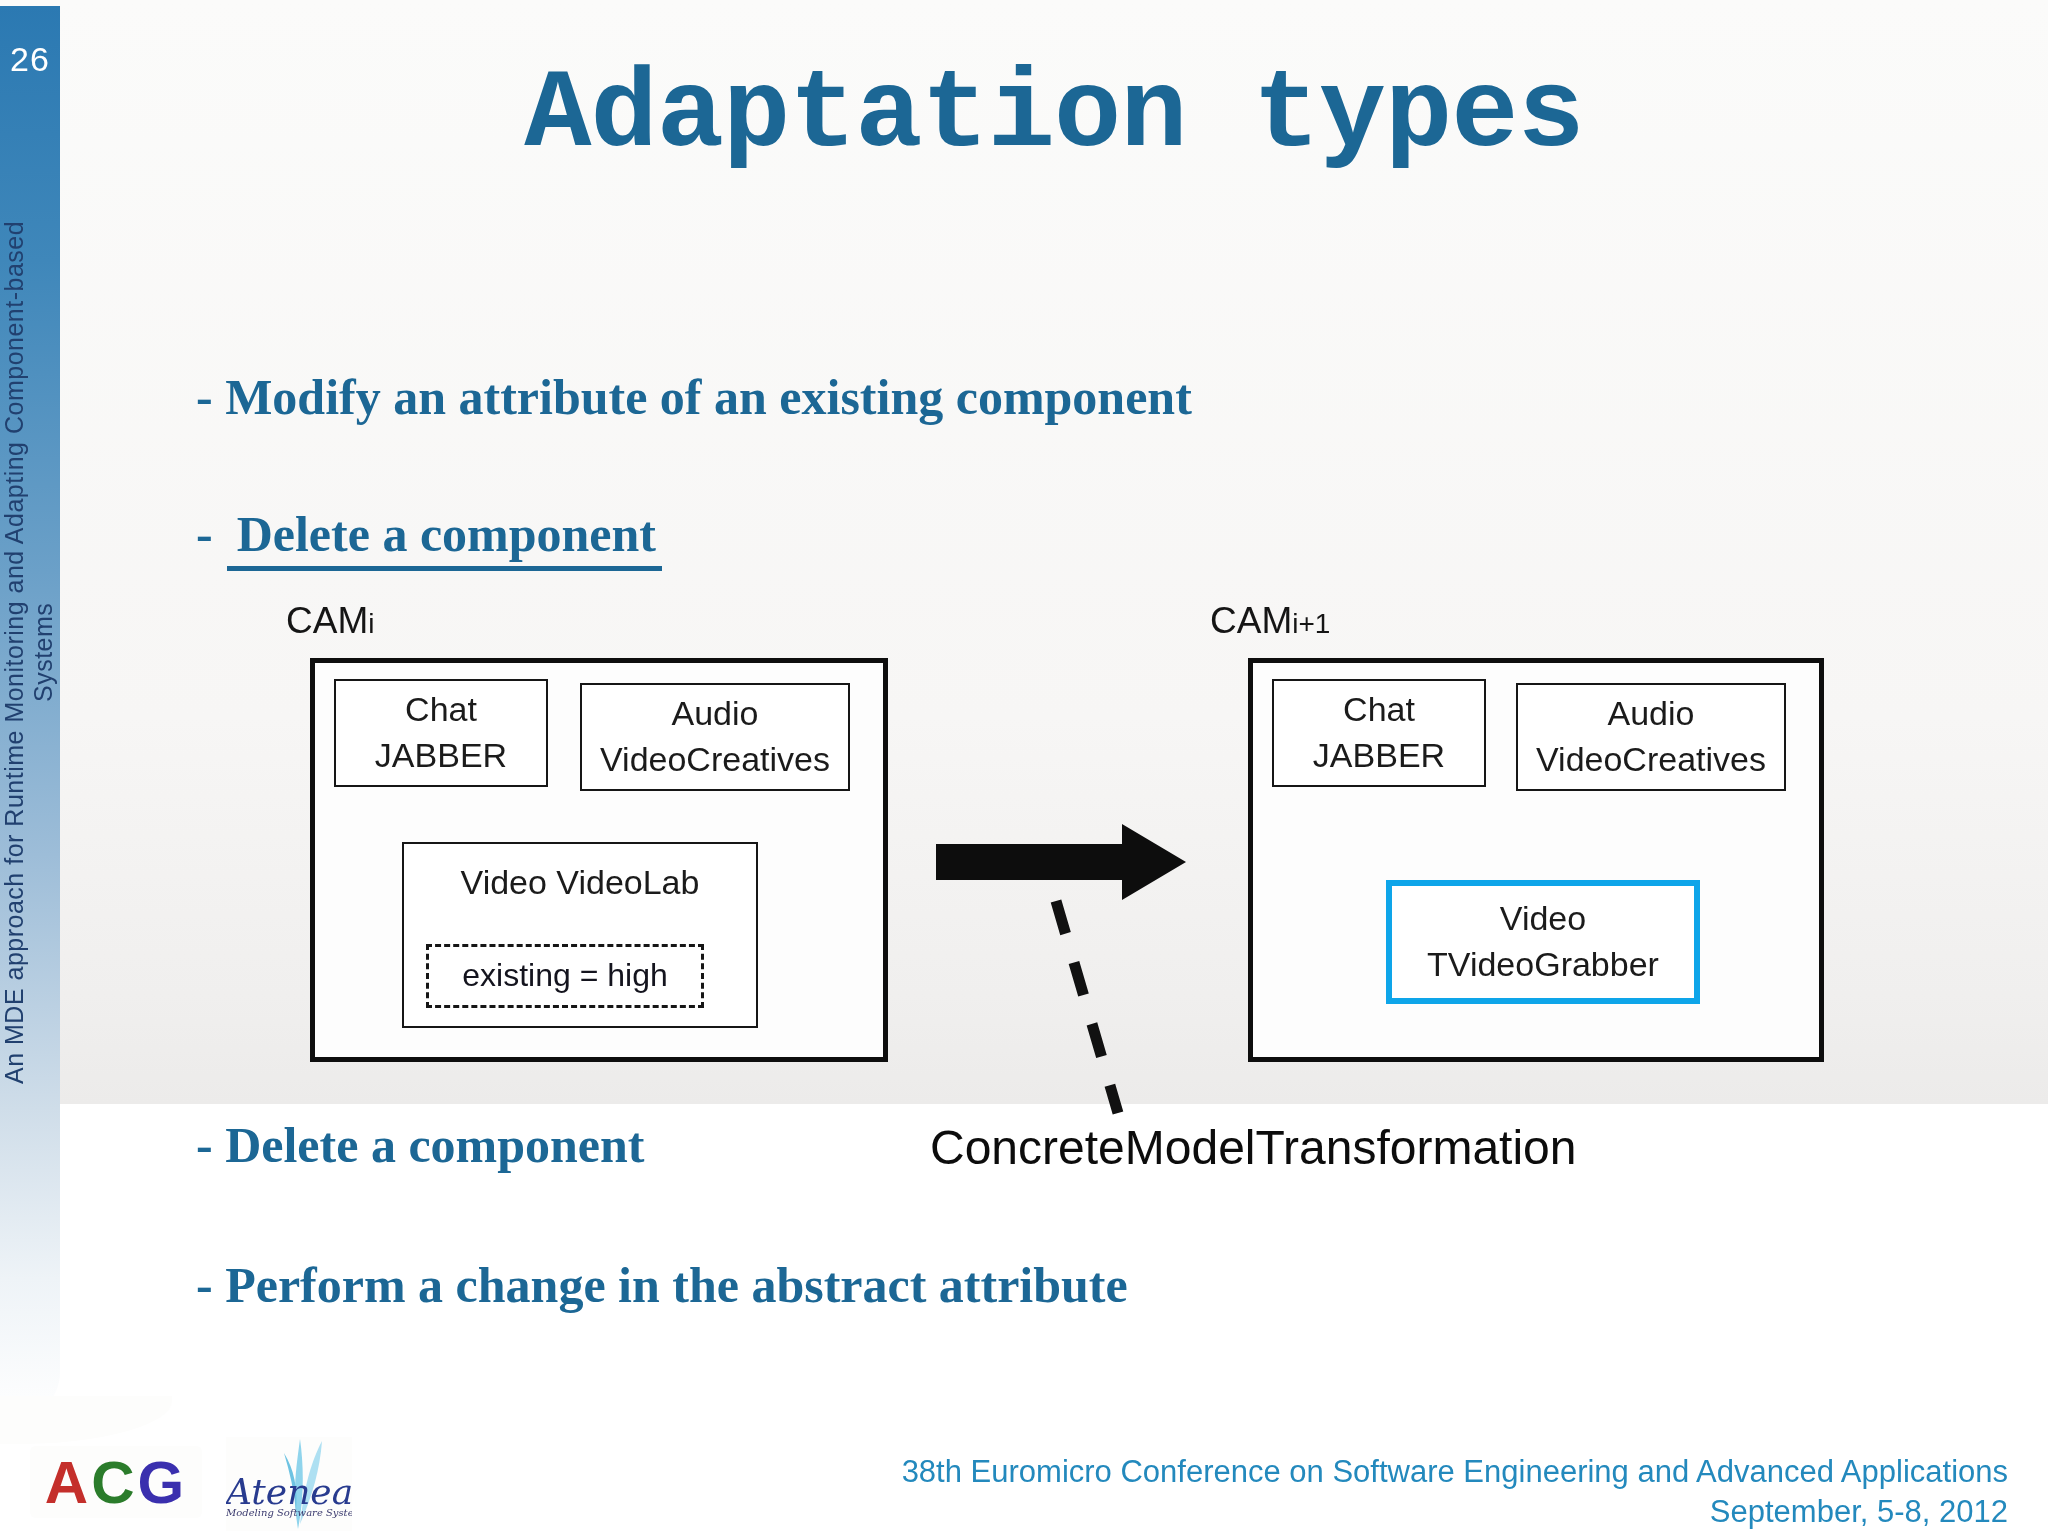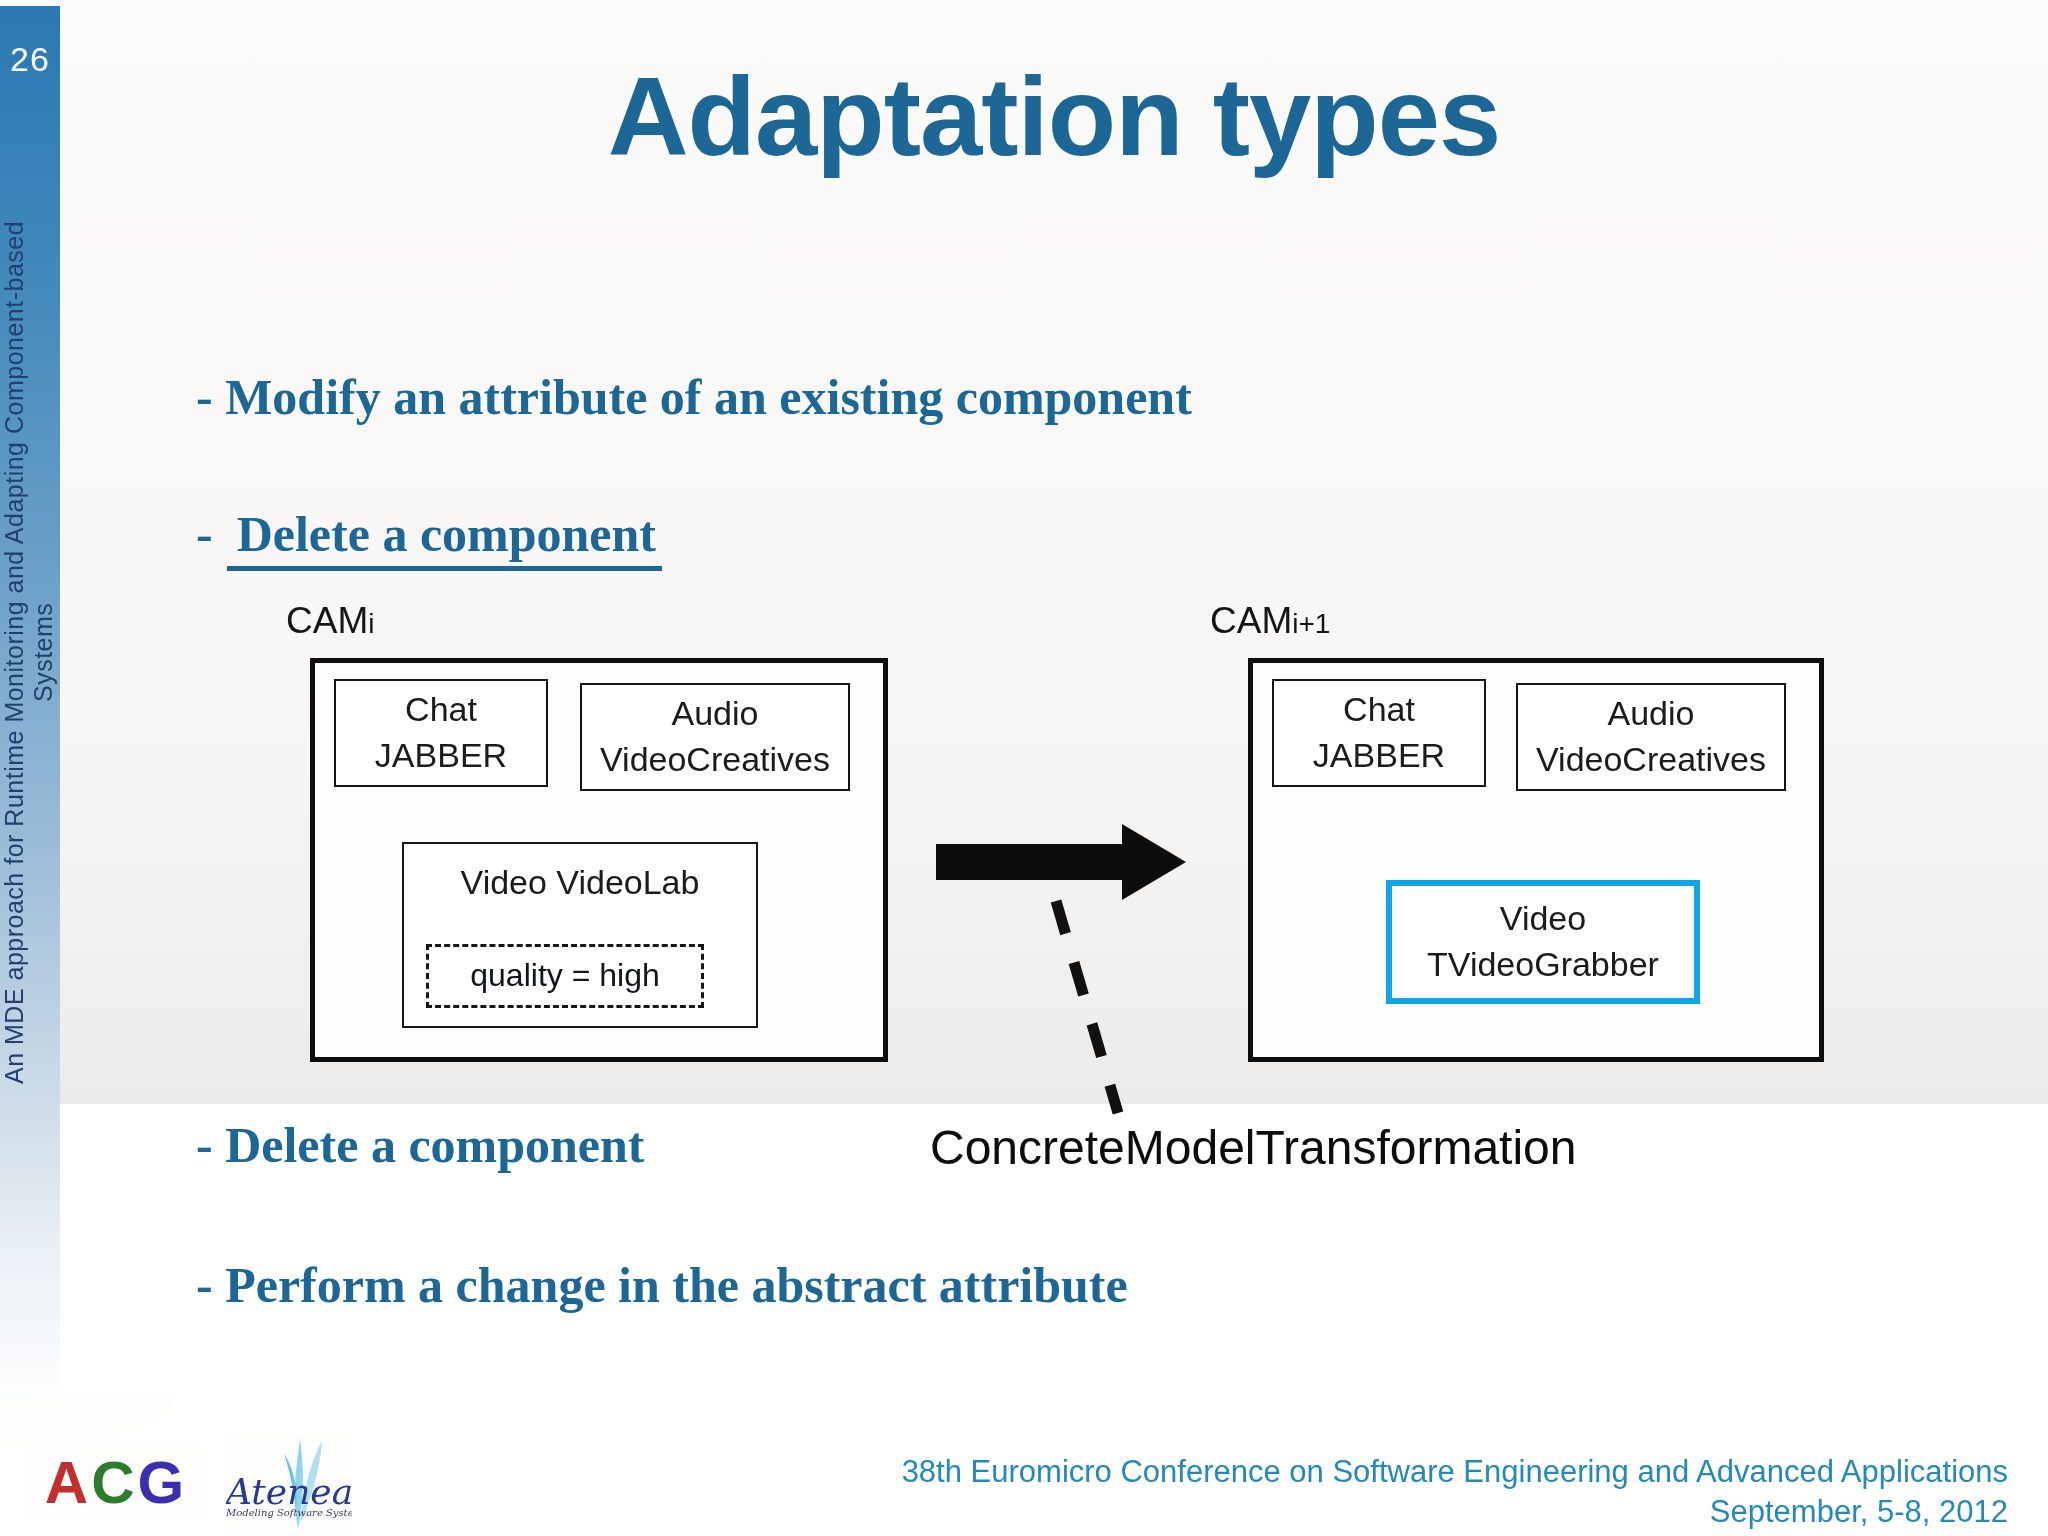--- a/index.html
+++ b/index.html
@@ -20,21 +20,21 @@
     color:#ffffff;font-size:34px;letter-spacing:1px;
   }
   .side-text{
     position:absolute;left:0;top:195px;width:60px;height:915px;
     writing-mode:vertical-rl;transform:rotate(180deg);
     text-align:center;font-size:25px;color:#21406f;letter-spacing:0.5px;
   }
   
   .title{
     position:absolute;left:60px;right:0;top:52px;margin:0;
-    text-align:center;font-family:Liberation Sans, sans-serif;
+    text-align:center;font-family:Liberation Mono, monospace;
     font-weight:bold;font-size:112px;color:#1c6795;letter-spacing:-1px;
   }
   .bullet{
     position:absolute;left:196px;
     font-family:"Liberation Serif","DejaVu Serif",serif;
     font-weight:bold;font-size:50px;color:#1c6795;white-space:nowrap;
   }
   .b1{top:368px;}
   .b2{top:505px;}
   .b3{top:1116px;}
@@ -134,21 +134,21 @@
     <div class="comp chat1">
       <span>Chat</span>
       <span>JABBER</span>
     </div>
     <div class="comp audio1">
       <span>Audio</span>
       <span>VideoCreatives</span>
     </div>
     <div class="comp videolab">
       <div class="vl-label">Video VideoLab</div>
-      <div class="quality-box">quality = high</div>
+      <div class="quality-box">existing = high</div>
     </div>
   </div>
 
   <svg class="arrow-svg" viewBox="0 0 252 84">
     <path d="M0 24 H186 V4 L250 42 L186 80 V60 H0 Z" fill="#0d0d0d"></path>
   </svg>
   <svg class="dash-svg" viewBox="0 0 100 225">
     <line x1="16" y1="6" x2="78" y2="218" stroke="#111111" stroke-width="11" stroke-dasharray="34 30"></line>
   </svg>
   <div class="transf-label">ConcreteModelTransformation</div>

